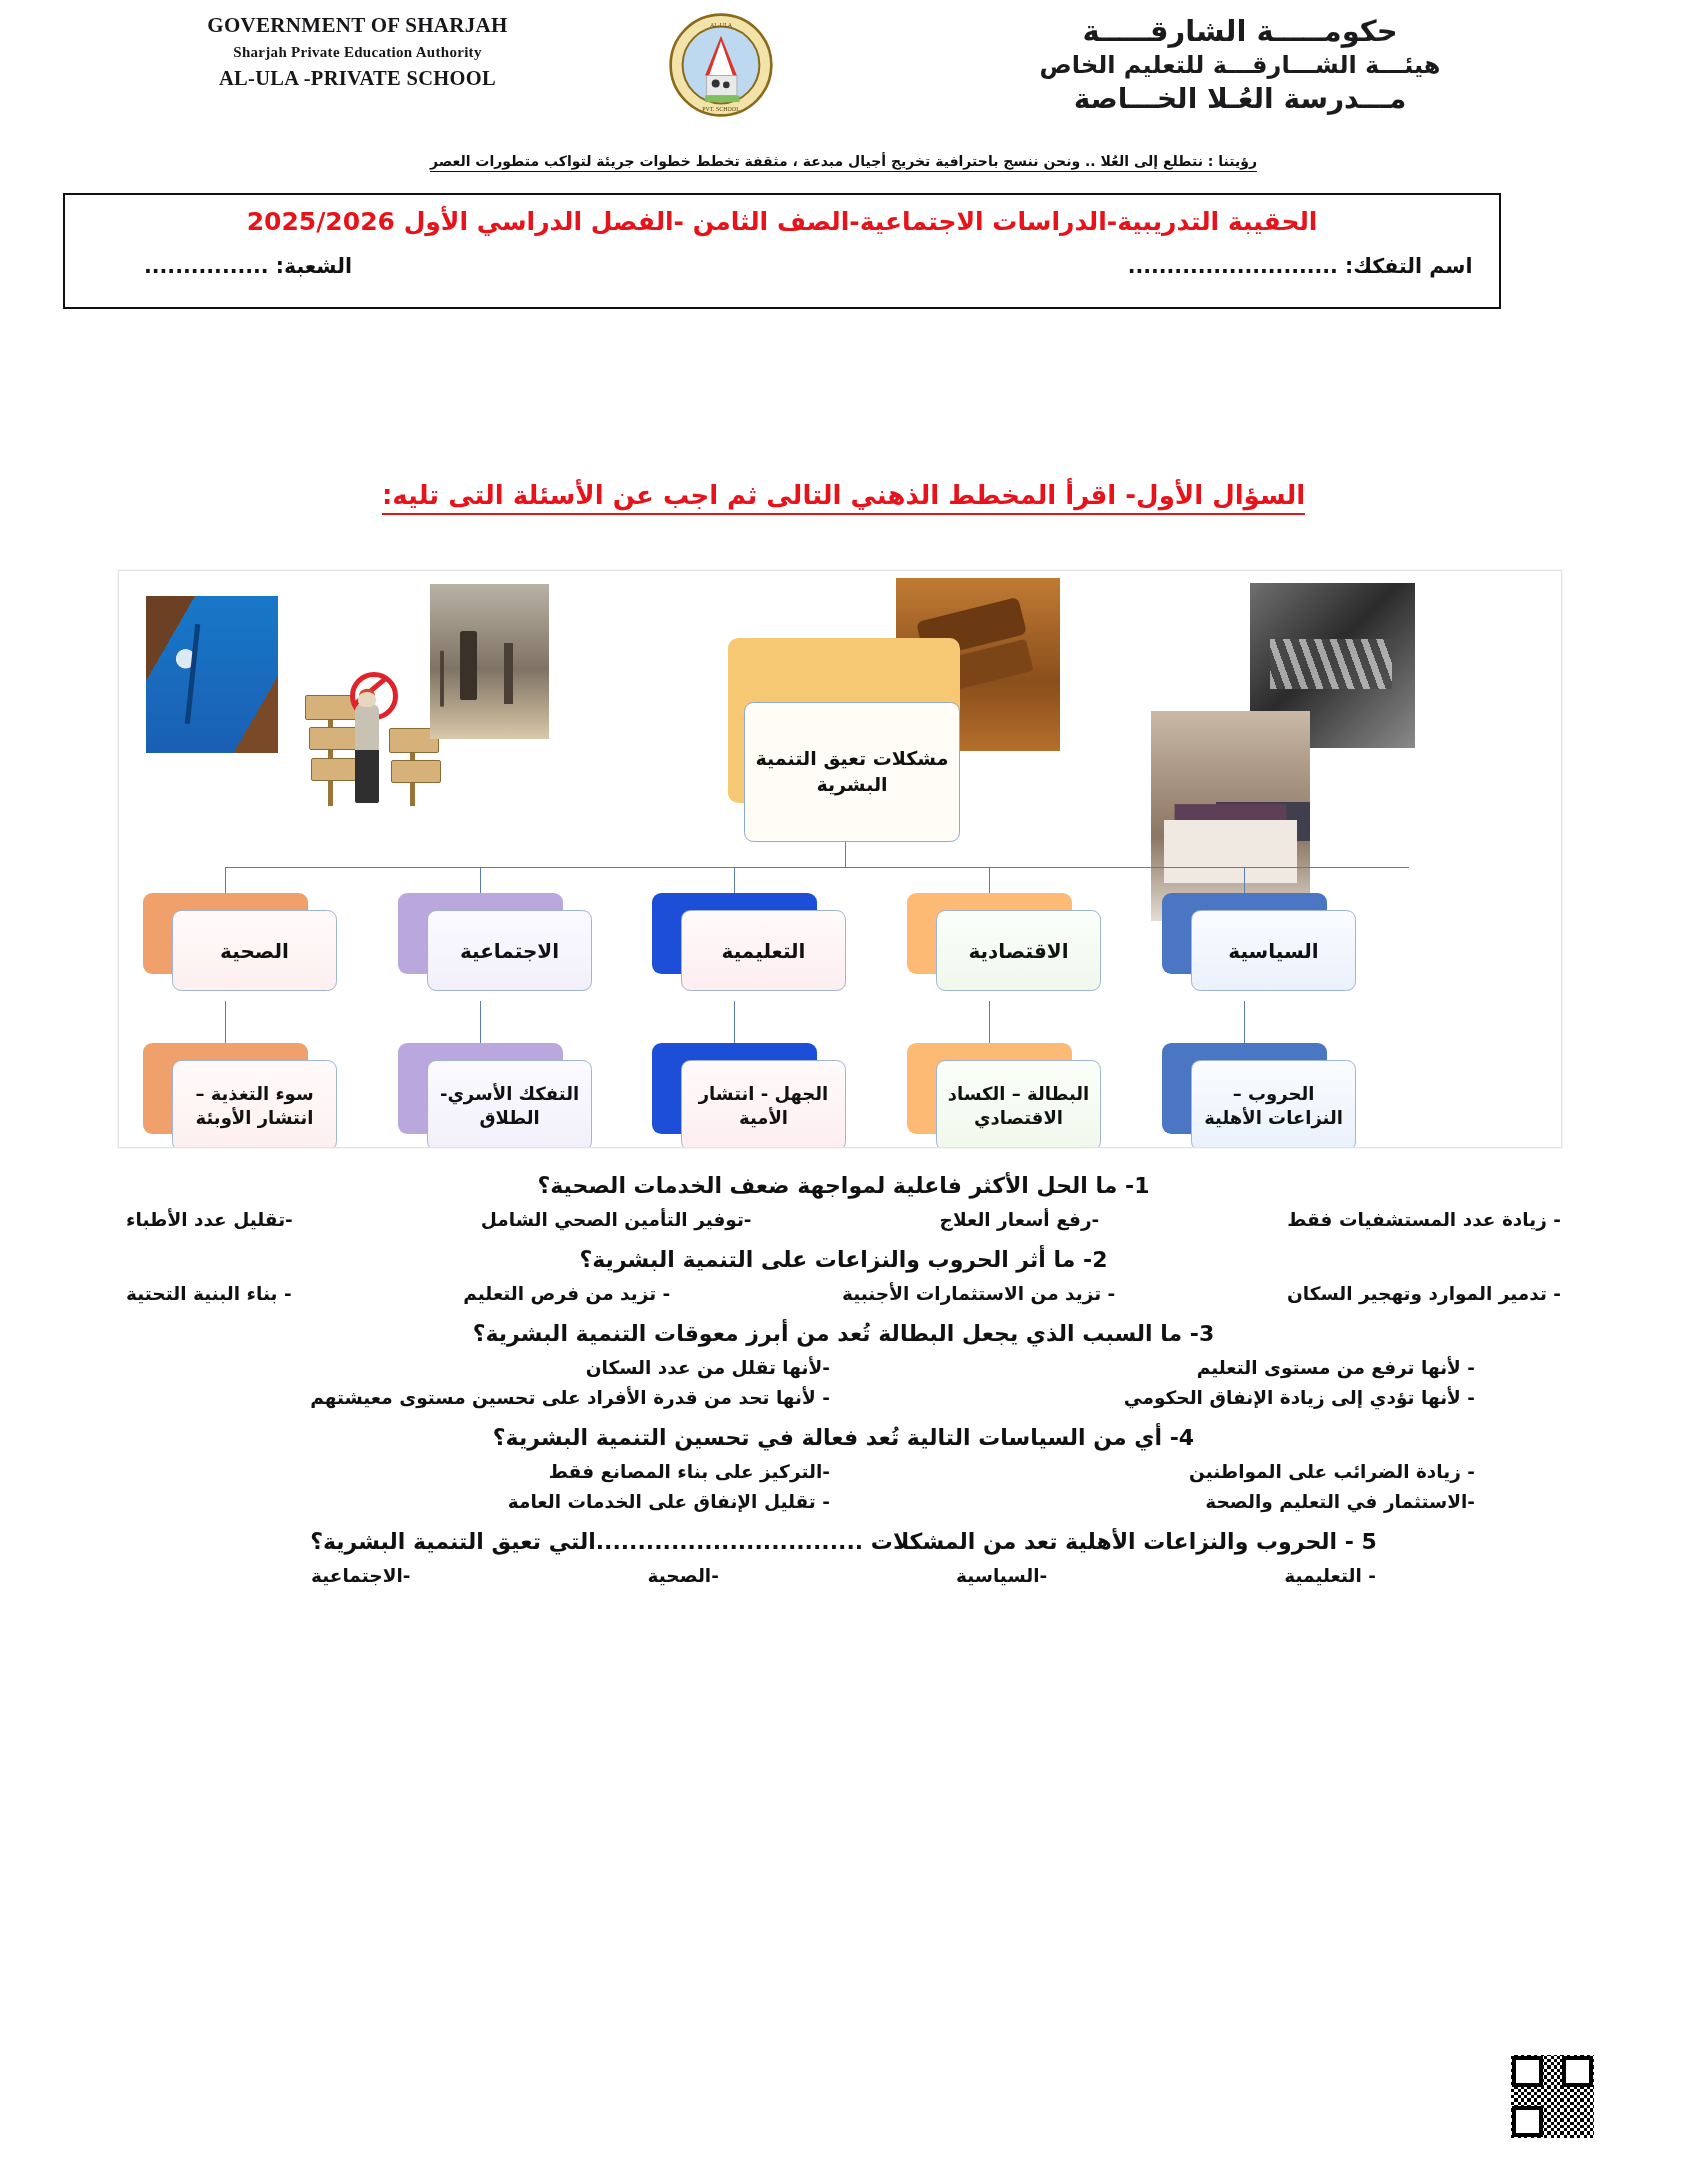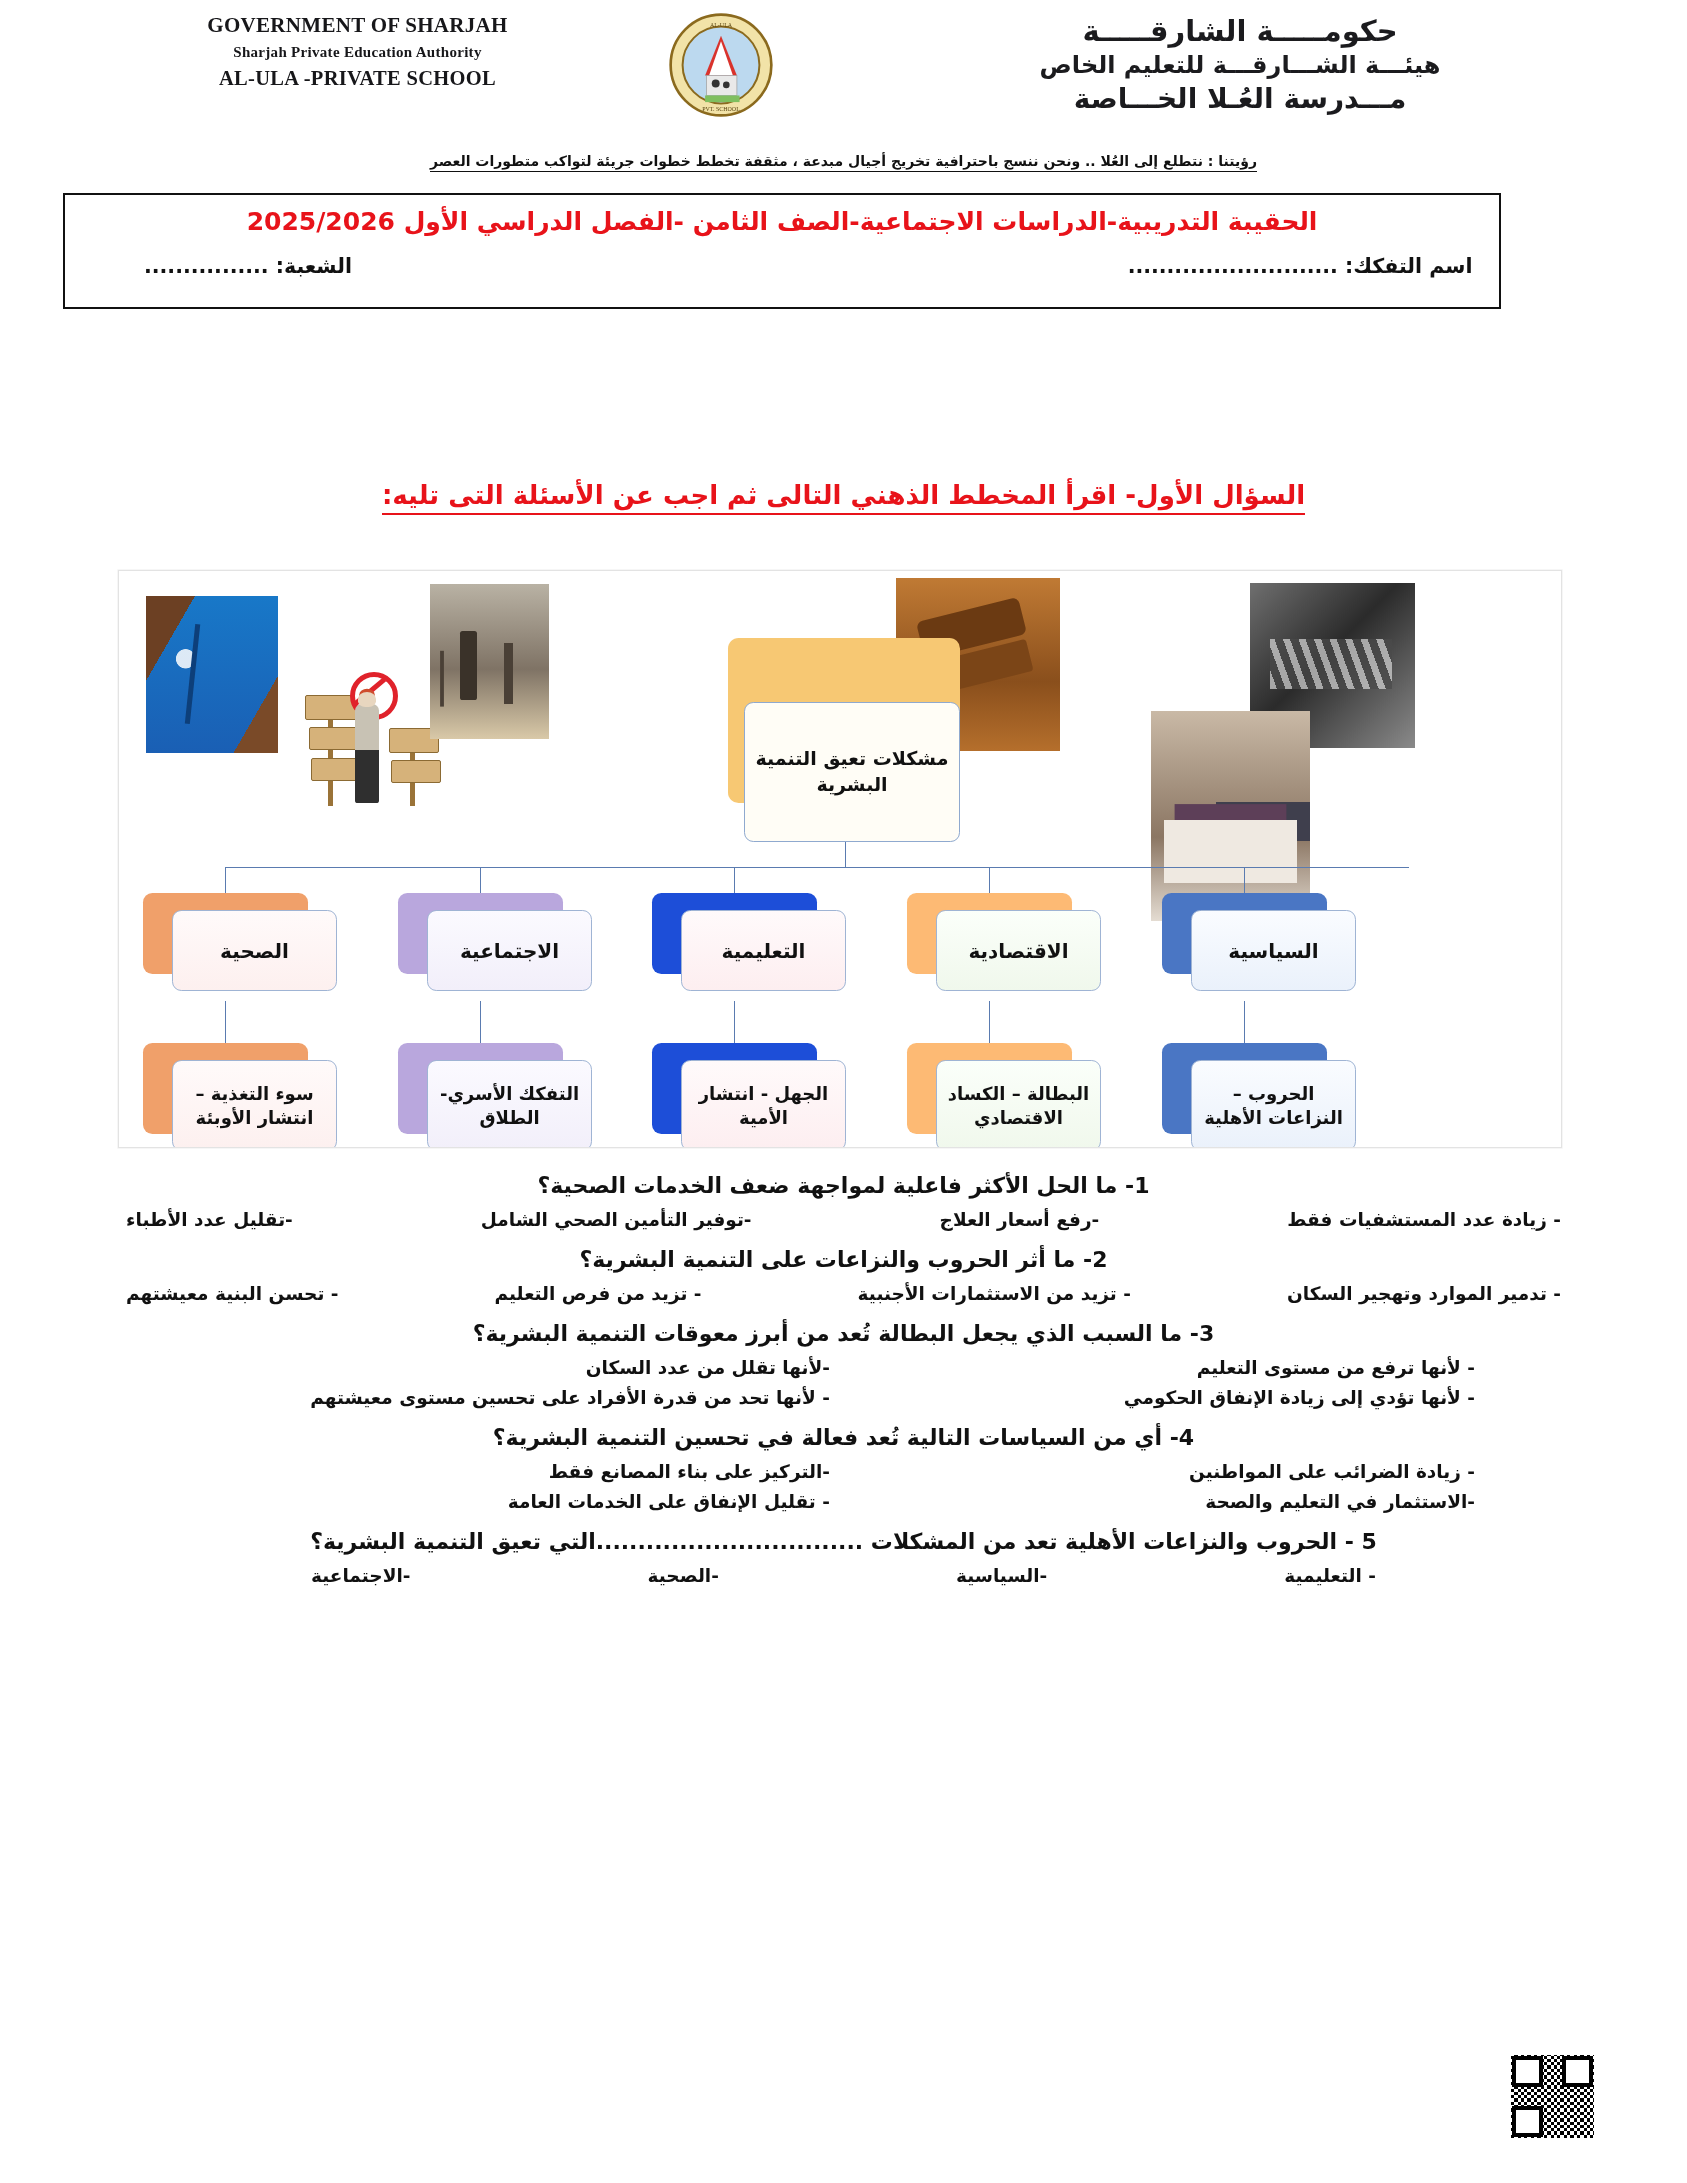--- a/index.html
+++ b/index.html
@@ -357,21 +357,21 @@
       <span class="o">-تقليل عدد الأطباء</span>
     </div>
   </div>
 
   <div class="q">
     <div class="qtext">2- ما أثر الحروب والنزاعات على  التنمية البشرية؟</div>
     <div class="opts">
       <span class="o">- تدمير الموارد وتهجير السكان</span>
       <span class="o">- تزيد من الاستثمارات الأجنبية</span>
       <span class="o">- تزيد من فرص التعليم</span>
-      <span class="o">- تحسن البنية معيشتهم</span>
+      <span class="o">- بناء البنية التحتية</span>
     </div>
   </div>
 
   <div class="q">
     <div class="qtext">3-  ما السبب الذي يجعل البطالة تُعد من أبرز معوقات التنمية البشرية؟</div>
     <div class="opts two-col">
       <span class="o">-  لأنها ترفع من مستوى التعليم</span>
       <span class="o">-لأنها تقلل من عدد السكان</span>
       <span class="o">- لأنها تؤدي إلى زيادة الإنفاق الحكومي</span>
       <span class="o">- لأنها تحد من قدرة الأفراد على تحسين مستوى معيشتهم</span>

